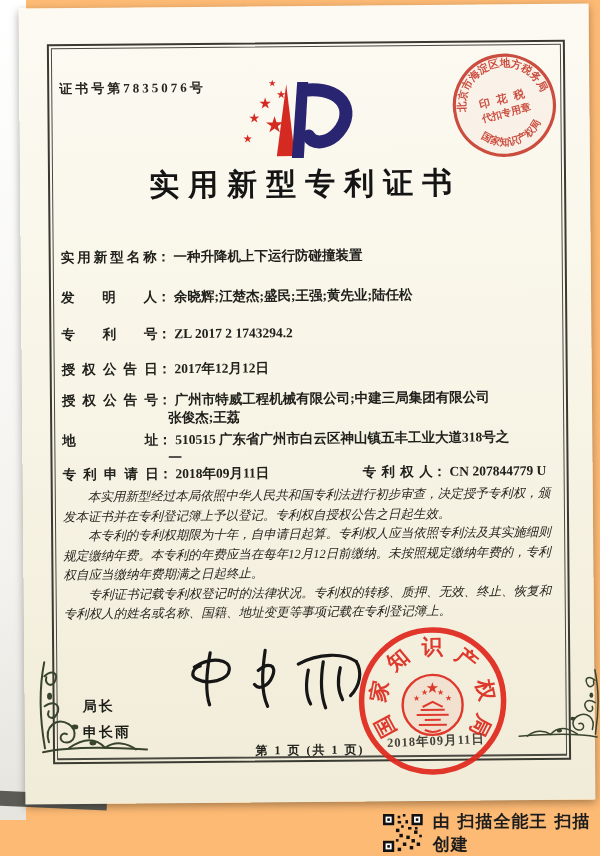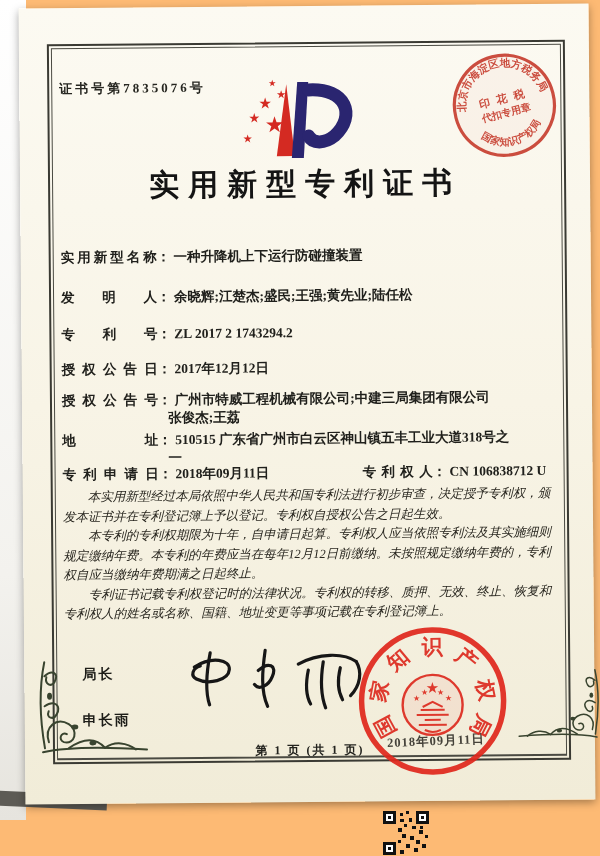--- a/index.html
+++ b/index.html
@@ -28,22 +28,22 @@
   .fcolon{display:inline-block;vertical-align:top;}
   .fvalue{display:inline-block;vertical-align:top;max-width:380px;}
   .cont{position:absolute;left:146px;right:36px;font-size:13.5px;font-weight:600;color:#20201c;}
   .r0{top:241px}.r1{top:281px}.r2{top:318px}.r3{top:353px}.r4{top:384px}
   .r4b{top:402px}.r5{top:424px}.r5b{top:442px}.r6{top:458px}
   .grant-right{position:absolute;left:300px;top:0;}
   .body-text{position:absolute;left:40px;right:36px;top:480px;font-size:12.5px;
          line-height:19.5px;color:#28261f;font-style:italic;font-weight:500;}
   .body-text p{margin:0;text-indent:2em;}
   .officer{position:absolute;left:58px;font-size:14px;font-weight:700;color:#1d1d18;
-         letter-spacing:2px;}
-  .officer.t1{top:658px}.officer.t2{top:704px}
+         letter-spacing:2px;margin-top:32px;}
+  .officer.t1{top:658px}.officer.t2{top:684px}
   .signature{position:absolute;left:148px;top:634px;}
   .seal-date{position:absolute;left:336px;top:728px;width:150px;text-align:center;
          font-size:12.5px;font-weight:600;color:#45423a;letter-spacing:1px;z-index:3;
          transform:rotate(-2deg);}
   .seal{position:absolute;left:330px;top:618px;z-index:4;opacity:.92;}
   .page-footer{position:absolute;left:0;top:736px;width:100%;text-align:center;
          font-size:12px;font-weight:600;color:#23231e;letter-spacing:2px;}
   .corner{position:absolute;z-index:2;}
   .corner.cl{left:10px;top:648px;}
   .corner.cr{left:492px;top:650px;transform:scaleX(-1);}
@@ -107,21 +107,21 @@
     <div class="row r5">
       <span class="flabel">地址</span><span class="fcolon">：</span>
       <span class="fvalue">510515 广东省广州市白云区神山镇五丰工业大道318号之</span>
     </div>
     <div class="cont row r5b">一</div>
     <div class="row r6">
       <span class="flabel">专利申请日</span><span class="fcolon">：</span>
       <span class="fvalue">2018年09月11日</span>
       <span class="grant-right">
         <span class="flabel" style="width:70px">专利权人</span><span class="fcolon">：</span>
-        <span class="fvalue">CN 106838712 U</span>
+        <span class="fvalue">CN 207844779 U</span>
       </span>
     </div>
 
     <div class="body-text">
       <p>本实用新型经过本局依照中华人民共和国专利法进行初步审查，决定授予专利权，颁发本证书并在专利登记簿上予以登记。专利权自授权公告之日起生效。</p>
       <p>本专利的专利权期限为十年，自申请日起算。专利权人应当依照专利法及其实施细则规定缴纳年费。本专利的年费应当在每年12月12日前缴纳。未按照规定缴纳年费的，专利权自应当缴纳年费期满之日起终止。</p>
       <p>专利证书记载专利权登记时的法律状况。专利权的转移、质押、无效、终止、恢复和专利权人的姓名或名称、国籍、地址变更等事项记载在专利登记簿上。</p>
     </div>
 
     <div class="officer t1">局长</div>
@@ -268,15 +268,16 @@
         <rect x="3" y="3" width="7" height="7"></rect>
           <rect x="36" y="3" width="7" height="7"></rect>
         <rect x="3" y="34" width="7" height="7"></rect>
       </g>
       <g fill="#111">
         <rect x="5" y="5" width="3" height="3"></rect>
           <rect x="38" y="5" width="3" height="3"></rect>
         <rect x="5" y="36" width="3" height="3"></rect>
       </g>
     </svg>
+    <span class="watermark-text">由 扫描全能王 扫描创建</span>
   </div>
 
 </div>
 
 </body></html>

